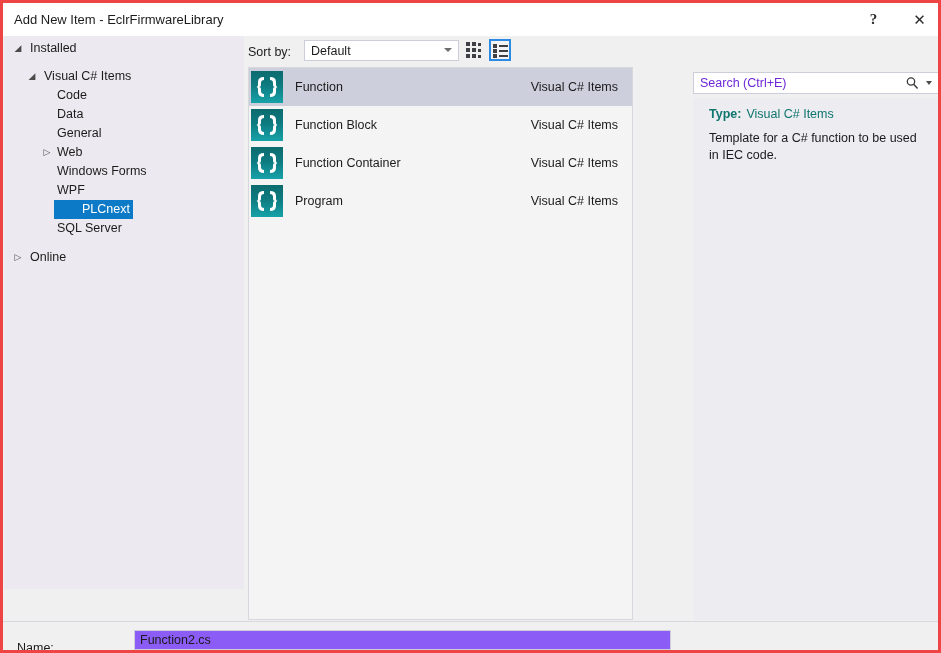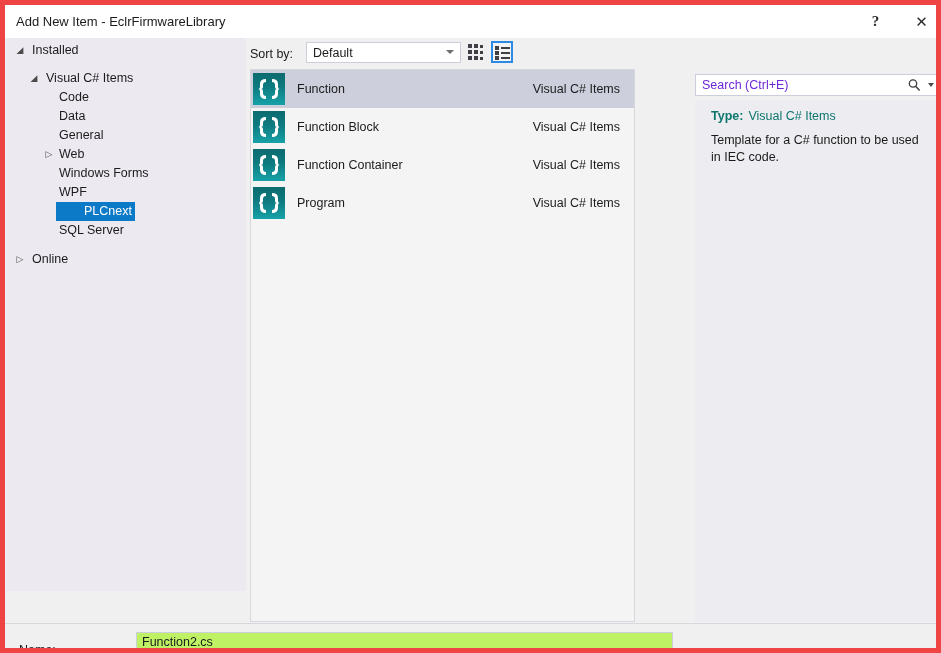--- a/index.html
+++ b/index.html
@@ -14,21 +14,21 @@
     font-size: 12px;
     color: #1e1e1e;
     -webkit-font-smoothing: antialiased;
   }
 
   .dialog {
     position: relative;
     width: 941px;
     height: 653px;
     background: #f0f0f0;
-    border: 5px solid #ef4444;
+    border: 3px solid #ef4444;
     box-sizing: border-box;
     overflow: hidden;
   }
 
   
   .titlebar {
     position: absolute;
     left: 0; top: 0;
     width: 939px;
     height: 33px;
@@ -326,21 +326,21 @@
     font-size: 12.5px;
     color: #1b1b1b;
     margin-top: 8px;
   }
   .name-input {
     position: absolute;
     left: 131px;
     top: 594px;
     width: 537px;
     height: 20px;
-    background: #bef264;
+    background: #8b5cf6;
     border: 1px solid #cccedb;
     box-sizing: border-box;
   }
   .name-value {
     position: absolute;
     left: 5px;
     top: 2px;
     font-size: 12.5px;
     color: #1b1b1b;
   }

